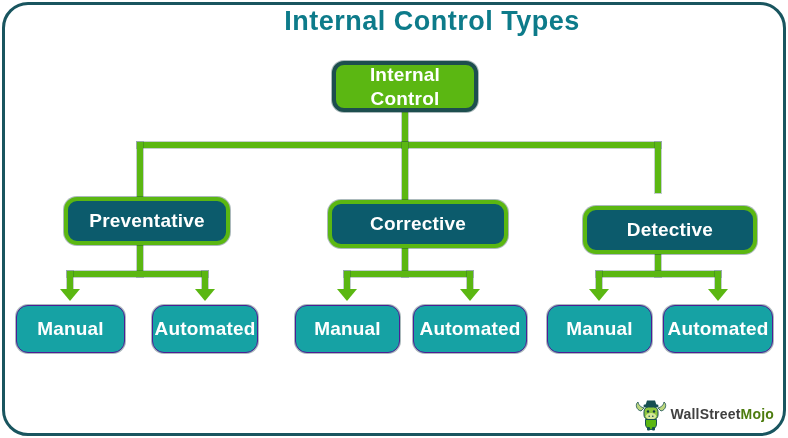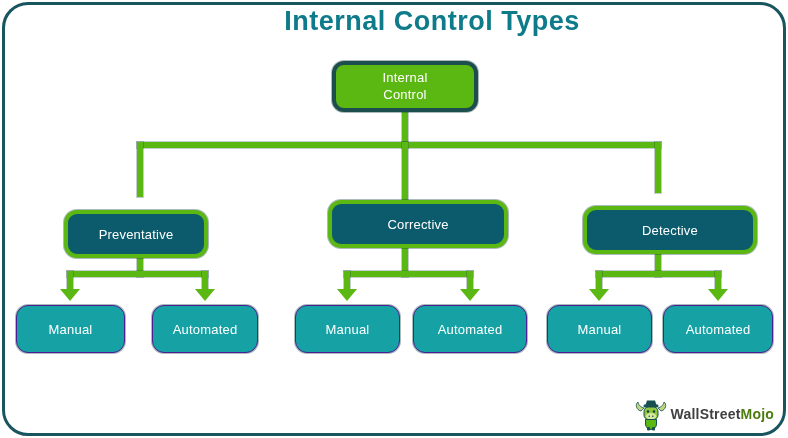--- a/index.html
+++ b/index.html
@@ -3,28 +3,28 @@
 <meta charset="utf-8">
 <style>
   html,body{margin:0;padding:0;background:#ffffff;}
   body{font-family:"Liberation Sans", sans-serif;}
   .stage{position:relative;width:788px;height:438px;background:#ffffff;overflow:hidden;}
   .frame{position:absolute;left:2px;top:2px;right:2px;bottom:2px;
          border:3px solid #19555f;border-radius:26px;}
   .title{position:absolute;left:0;top:6px;width:100%;text-align:center;
          font-size:27px;font-weight:700;color:#0d7b8a;letter-spacing:.5px;margin:0;padding-left:38px;}
   .node{position:absolute;box-sizing:border-box;display:flex;align-items:center;justify-content:center;
-        text-align:center;font-weight:400;color:#ffffff;font-size:13px;letter-spacing:.2px;
+        text-align:center;font-weight:700;color:#ffffff;font-size:19px;letter-spacing:.2px;
         box-shadow:0 0 0 1px rgba(18,58,64,.35);}
   .root{left:332px;top:61px;width:146px;height:51px;background:#5bb712;
         border:4px solid #1d4e4e;border-radius:12px;line-height:1.25;}
   .root span{display:block;max-width:80px;}
   .lvl2{background:#0c5b6c;border:4px solid #5bb712;border-radius:13px;height:48px;}
   .lvl3{background:#16a2a4;border:1px solid #4c1d95;border-radius:12px;height:48px;top:305px;}
-  .n-prev{left:64px;top:210px;width:144px;}
+  .n-prev{left:64px;top:197px;width:166px;}
   .n-corr{left:328px;top:200px;width:180px;}
   .n-det{left:583px;top:206px;width:174px;}
   .n-l1a{left:16px;width:109px;}
   .n-l1b{left:152px;width:106px;}
   .n-l2a{left:295px;width:105px;}
   .n-l2b{left:413px;width:114px;}
   .n-l3a{left:547px;width:105px;}
   .n-l3b{left:663px;width:110px;}
   .line{position:absolute;background:#5bb712;box-shadow:0 0 0 1px rgba(18,58,64,.25);}
   .l-root-stub{left:402px;top:112px;width:6px;height:36px;}

